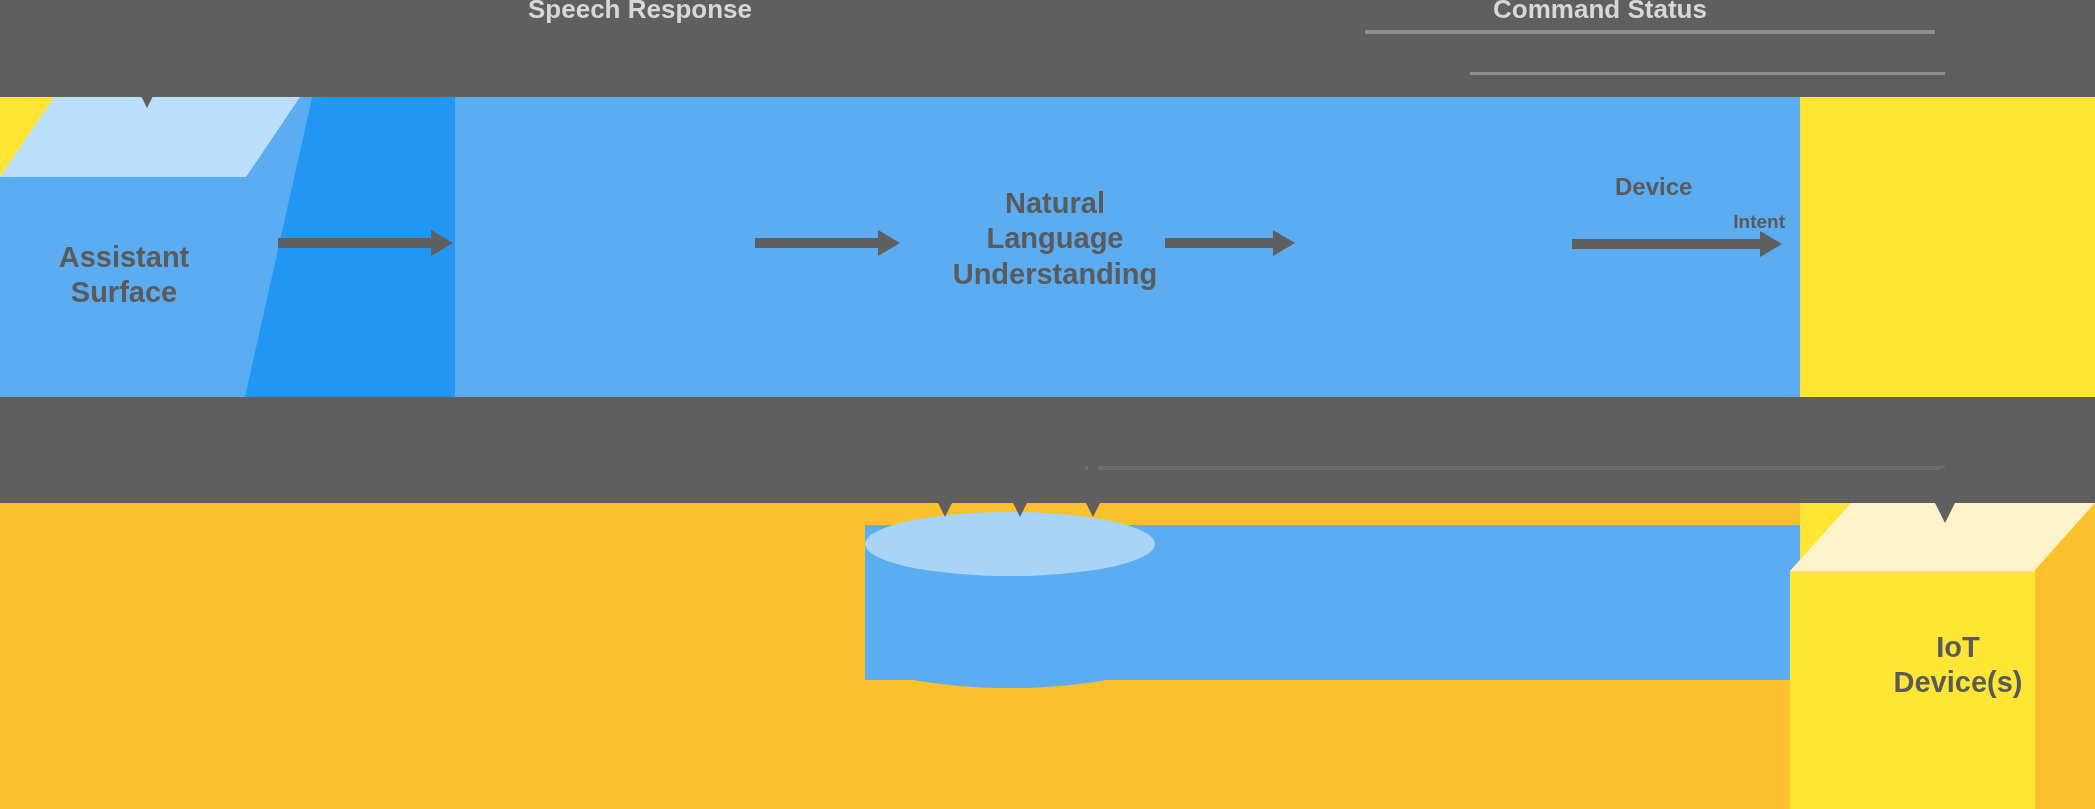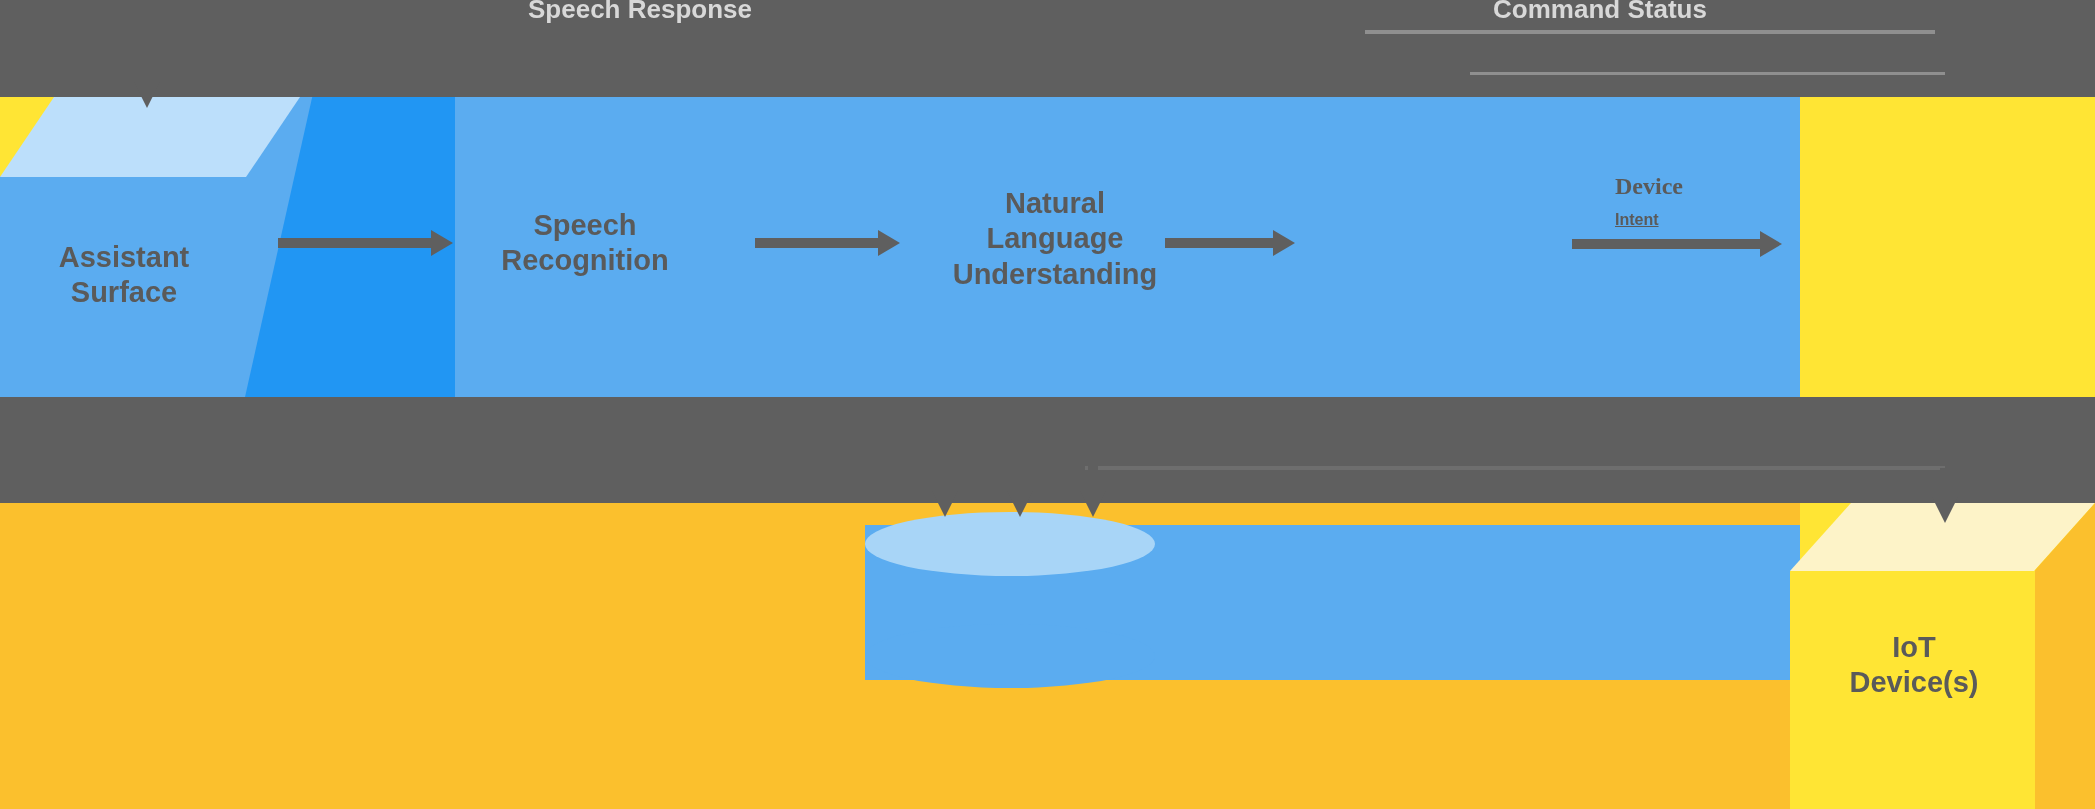--- a/index.html
+++ b/index.html
@@ -144,40 +144,38 @@
   <div class="arrow-v" style="left:132px; top:60px; width:30px; height:48px;">
     <div class="shaft" style="height:24px;"></div>
     <div class="head"></div>
   </div>
 
   <div class="arrow-h" style="left:278px; top:230px; width:175px; height:26px;">
     <div class="shaft" style="width:157px;"></div>
     <div class="head"></div>
   </div>
 
-  <div class="lbl" style="left:460px; top:208px; width:250px; font-size:29px;">Speech
-Recognition</div>
 
   <div class="arrow-h" style="left:755px; top:230px; width:145px; height:26px;">
     <div class="shaft" style="width:127px;"></div>
     <div class="head"></div>
   </div>
 
   <div class="lbl" style="left:885px; top:186px; width:340px; font-size:29px;">Natural
 Language
 Understanding</div>
 
   <div class="arrow-h" style="left:1165px; top:230px; width:130px; height:26px;">
     <div class="shaft" style="width:112px;"></div>
     <div class="head"></div>
   </div>
 
 
-  <div class="lbl" style="left:1615px; top:172px; width:170px; font-size:24px; text-align:left;font-family:Liberation Serif, serif;">Device</div>
-  <div class="lbl" style="left:1615px; top:210px; width:170px; font-size:16px; text-align:left;text-decoration:underline;">Intent</div>
+  <div class="lbl" style="left:1615px; top:172px; width:170px; font-size:24px; text-align:left;">Device</div>
+  <div class="lbl" style="left:1615px; top:210px; width:170px; font-size:19px; text-align:right;">Intent</div>
 
   <div class="arrow-h" style="left:1572px; top:231px; width:210px; height:26px;">
     <div class="shaft" style="width:190px;"></div>
     <div class="head"></div>
   </div>
 
   <div style="position:absolute; left:0px; top:397px; width:2095px; height:106px; background:#5f5f5f;"></div>
 
   <div class="hline" style="left:1085px; top:484px; width:860px;"></div>
   <div class="hline" style="left:1085px; top:466px; width:860px; height:4px; background:#6e6e6e;"></div>
@@ -208,21 +206,21 @@
   </div>
 
   <div class="box3d" style="left:1790px; top:503px; width:305px; height:306px;">
     <div class="top" style="left:0px; top:0px; width:305px; height:68px;
                 background:#fdf3c8;
                 clip-path: polygon(20% 0%, 100% 0%, 80% 100%, 0% 100%);"></div>
     <div class="front" style="left:0px; top:68px; width:245px; height:238px; background:#ffe534;"></div>
     <div class="side" style="left:245px; top:0px; width:60px; height:306px; background:#fbc02d;
                 clip-path: polygon(100% 0%, 100% 100%, 0% 100%, 0% 22%);"></div>
   </div>
-  <div class="lbl" style="left:1790px; top:630px; width:248px; font-size:29px;">IoT
+  <div class="lbl" style="left:1790px; top:630px; width:248px; font-size:29px;padding-left:44px;">IoT
 Device(s)</div>
 
   <div class="arrow-v" style="left:1930px; top:468px; width:30px; height:55px;">
     <div class="shaft" style="height:29px;"></div>
     <div class="head"></div>
   </div>
 
 </div>
 
 </body></html>

